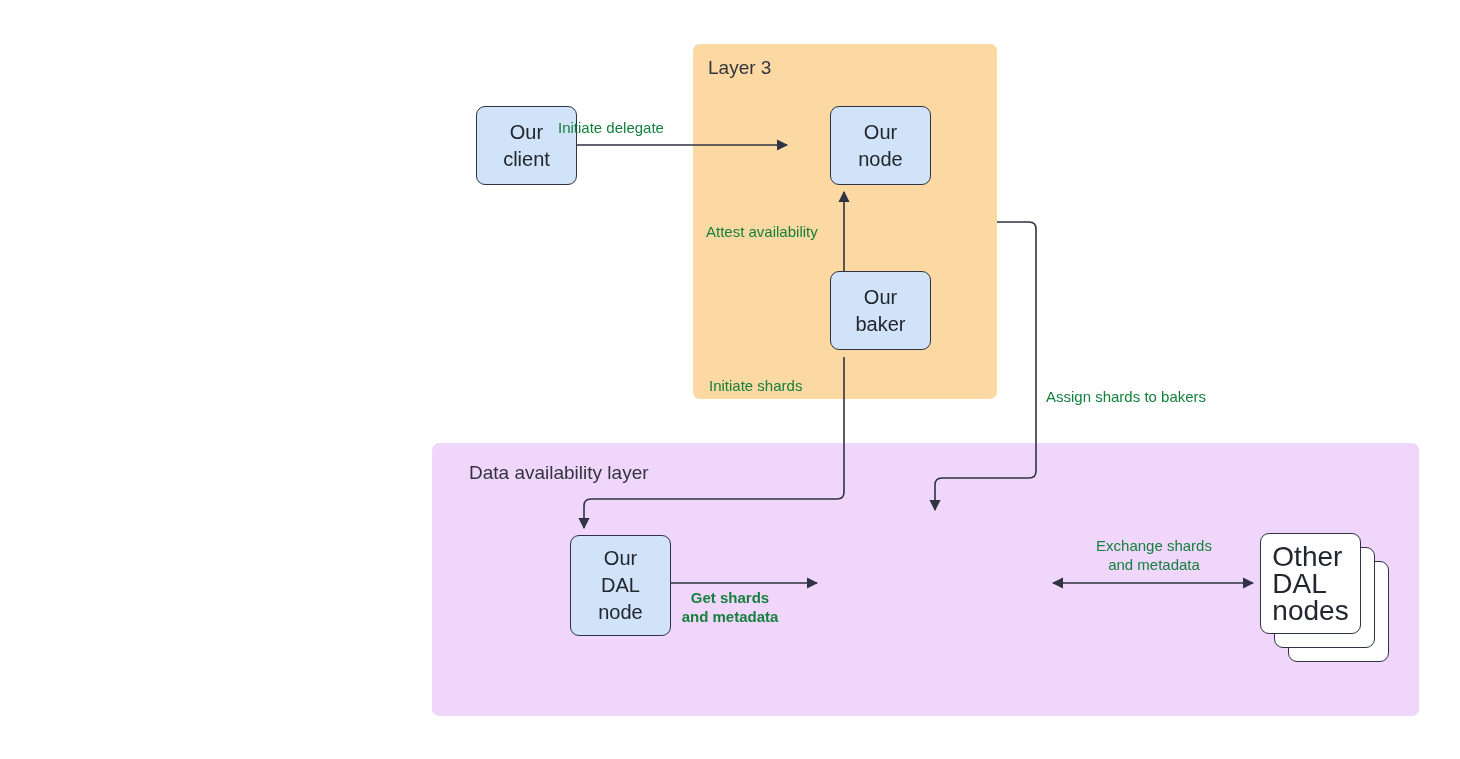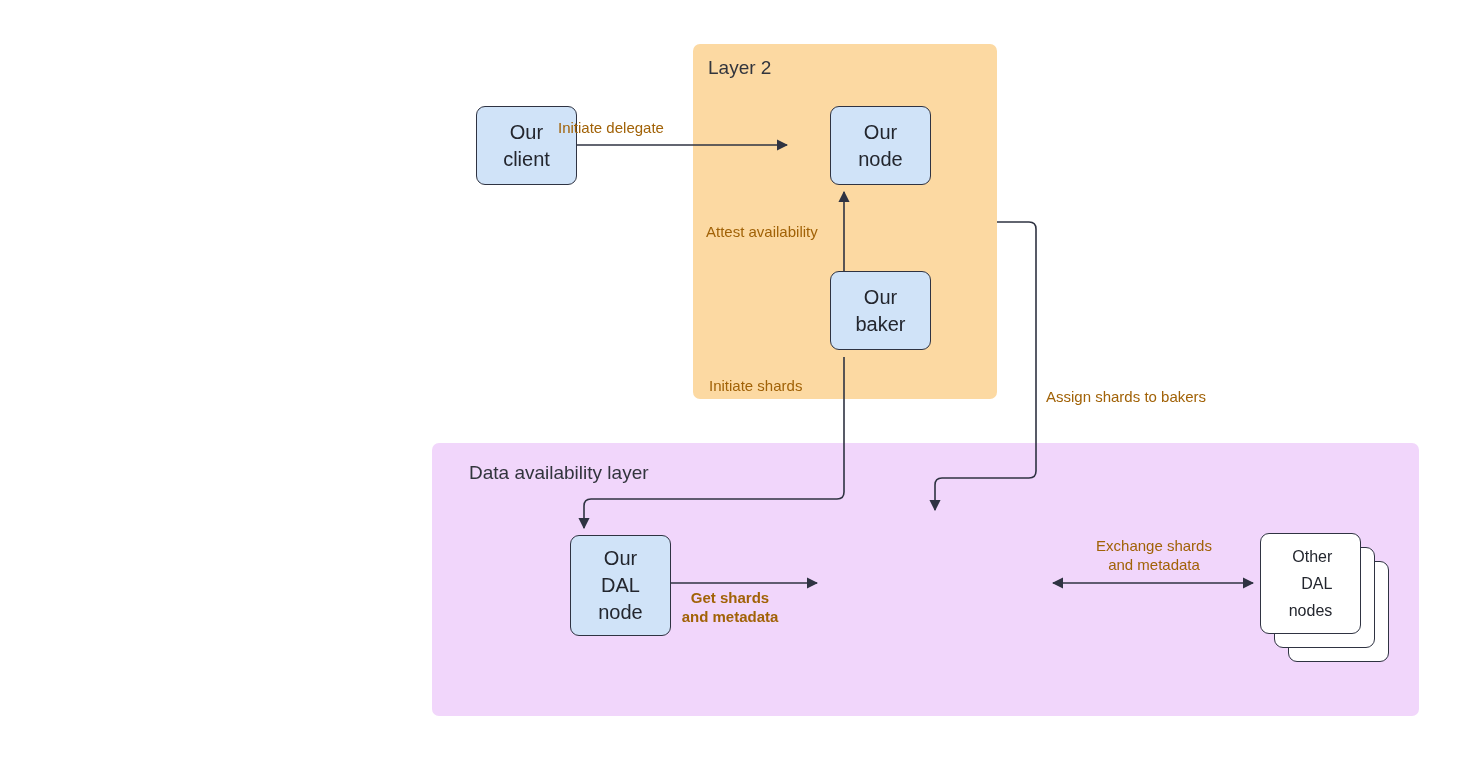--- a/index.html
+++ b/index.html
@@ -98,47 +98,47 @@
     width: 101px; height: 101px;
     background: #ffffff;
     border: 1.6px solid #2f3342;
     border-radius: 9px;
   }
   #other-back-2 { left: 28px; top: 28px; }
   #other-back-1 { left: 14px; top: 14px; }
   #other-front  {
     left: 0; top: 0;
     display: flex; align-items: center; justify-content: center;
-    text-align: right; white-space: pre-line;
-    font-size: 16px; line-height: 27px; color: #23262e;
+    text-align: left; white-space: pre-line;
+    font-size: 28px; line-height: 27px; color: #23262e;
   }
 
   
   .edge-label {
     position: absolute;
     font-size: 15px;
     line-height: 19px;
-    color: #a16207;
+    color: #15803d;
     white-space: pre-line;
     text-align: center;
   }
   #label-initiate-delegate { left: 558px; top: 118px; text-align: left; }
   #label-attest            { left: 706px; top: 222px; text-align: center; }
   #label-request-shards    { left: 709px; top: 376px; text-align: left; }
   #label-assign-shards     { left: 1046px; top: 387px; text-align: left; }
   #label-get-shards        { left: 655px;  top: 588px; width: 150px; font-weight: bold; }
   #label-exchange-shards   { left: 1078px; top: 536px; width: 152px; }
 </style>
 </head>
 <body>
 
 <div id="canvas">
 
   <div class="group" id="layer1-group"></div>
-  <div class="group-label" id="layer1-label">Layer 2</div>
+  <div class="group-label" id="layer1-label">Layer 3</div>
 
   <div class="group" id="dal-group"></div>
   <div class="group-label" id="dal-label">Data availability layer</div>
 
   <svg class="edges" viewBox="0 0 1460 759" xmlns="http://www.w3.org/2000/svg">
     <defs>
       <marker id="arrowEnd" viewBox="0 0 10 10" refX="9" refY="5" markerWidth="7" markerHeight="7" orient="auto-start-reverse">
         <path d="M 0 0 L 10 5 L 0 10 z" fill="#2f3342"></path>
       </marker>
       <marker id="arrowStart" viewBox="0 0 10 10" refX="9" refY="5" markerWidth="7" markerHeight="7" orient="auto-start-reverse">

